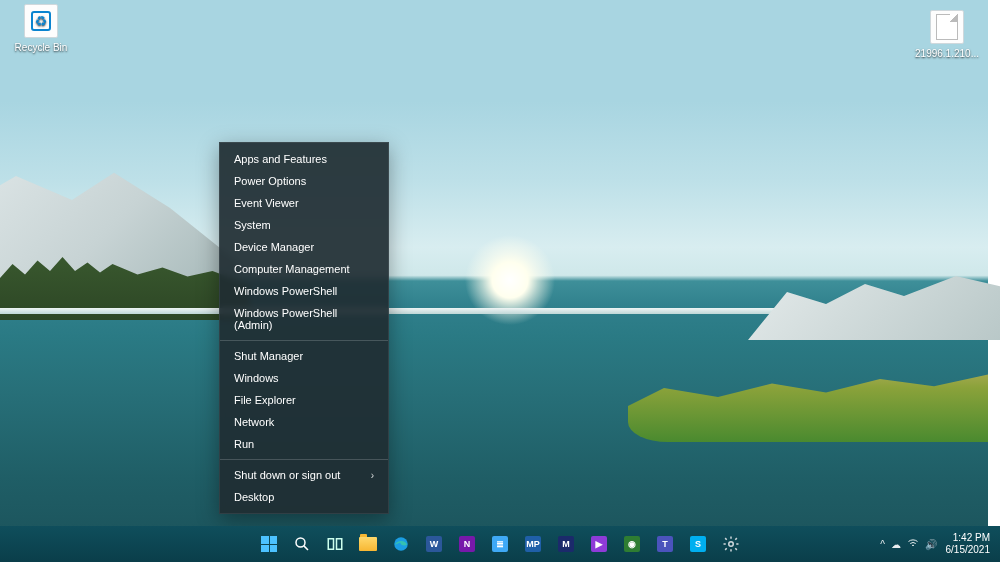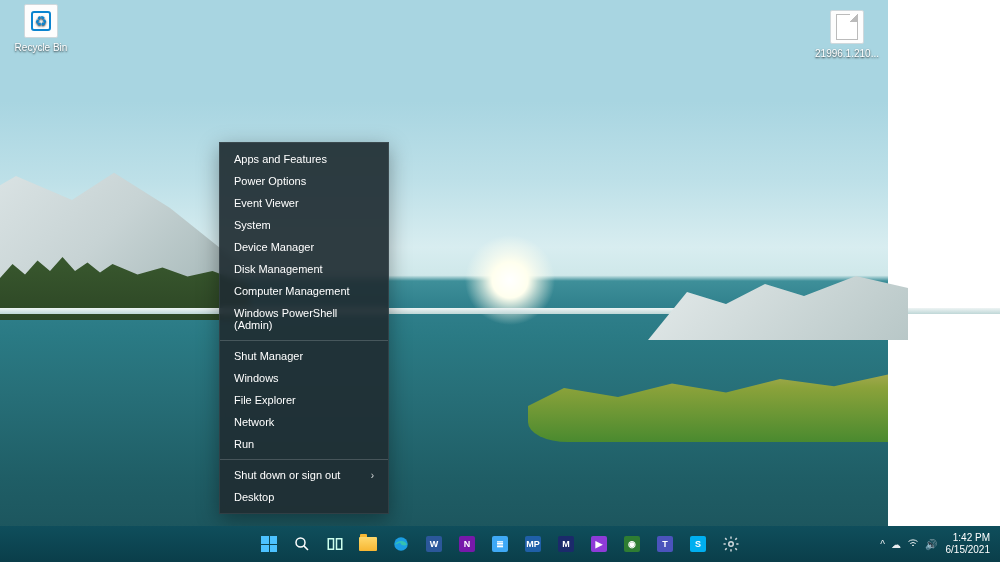--- a/index.html
+++ b/index.html
@@ -1,21 +1,21 @@
 <!DOCTYPE html>
 <html><head>
 <meta charset="utf-8">
 <style>
   * { margin: 0; padding: 0; box-sizing: border-box; font-family: "Segoe UI", Arial, sans-serif; }
   html, body { width: 1000px; height: 562px; overflow: hidden; }
 
   
   .desktop {
     position: relative;
-    width: 888px; height: 562px;
+    width: 988px; height: 562px;
     background:
       radial-gradient(circle at 510px 280px, #ffffff 0px, #ffffee 18px, rgba(255,255,240,0.6) 28px, rgba(255,255,240,0) 45px),
       linear-gradient(to bottom,
         #a8d5e1 0%, #a8d5e1 18%,
         #bde0e8 32%, #d8edf0 44%,
         #cfe8ea 49%,
         #3e8f99 50%, #2f7f8b 55%,
         #2a7a84 60%, #276f78 70%,
         #1f5e66 85%, #1b5159 100%);
   }
@@ -157,24 +157,24 @@
       <div class="item">
         <span>Event Viewer</span>
       </div>
       <div class="item">
         <span>System</span>
       </div>
       <div class="item">
         <span>Device Manager</span>
       </div>
       <div class="item">
-        <span>Disk Management</span>
-      </div>
-      <div class="item">
         <span>Computer Management</span>
+      </div>
+      <div class="item">
+        <span>Windows PowerShell</span>
       </div>
       <div class="item">
         <span>Windows PowerShell (Admin)</span>
       </div>
       <div class="sep"></div>
       <div class="item">
         <span>Shut Manager</span>
       </div>
       <div class="item">
         <span>Windows</span>

